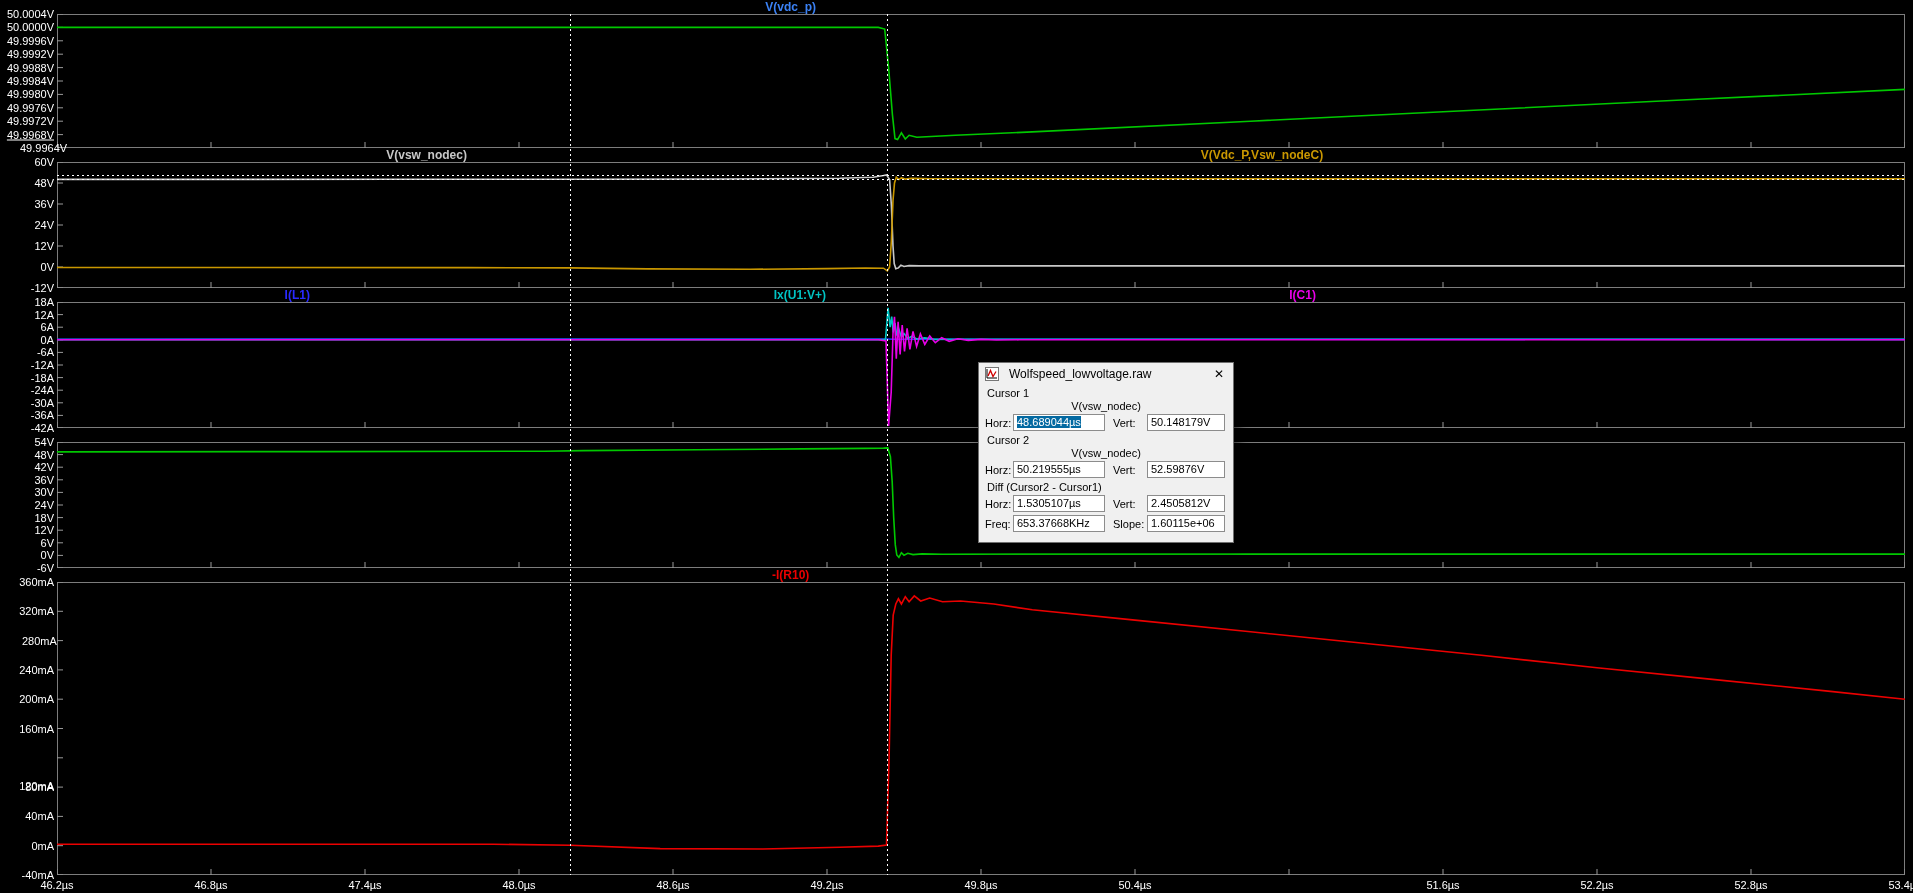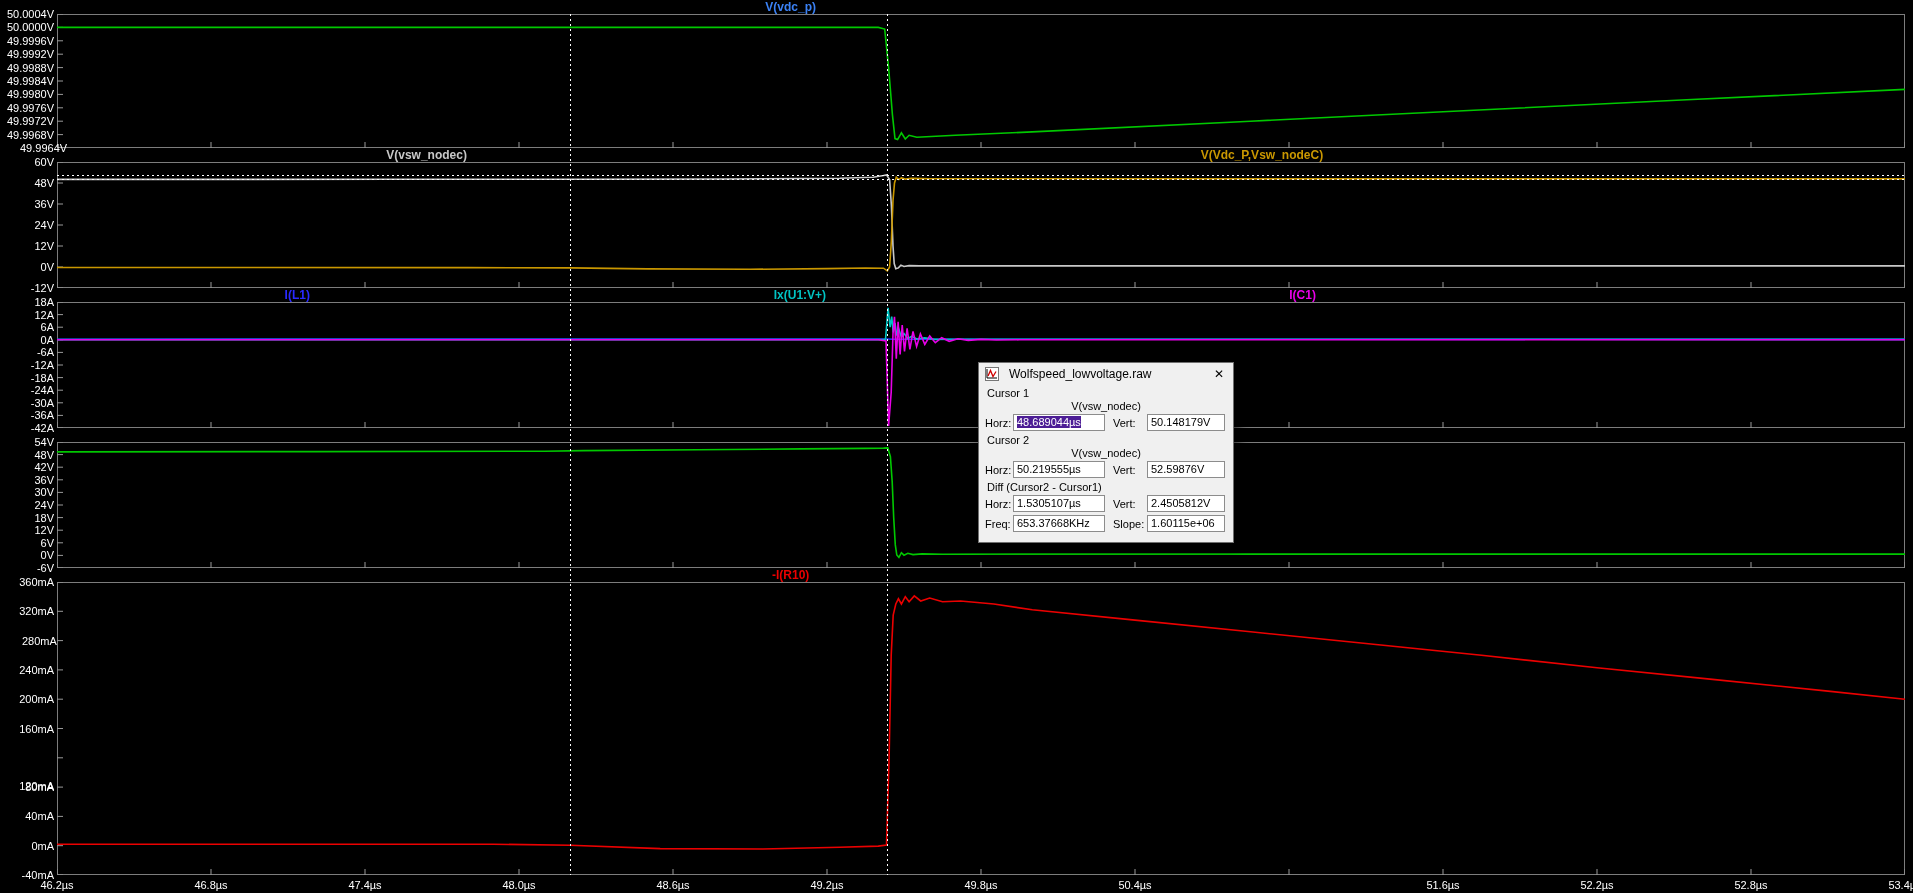--- a/index.html
+++ b/index.html
@@ -55,21 +55,21 @@
   .dlg-row { display:flex; align-items:center; margin:2px 0 3px 0; }
   .dlg-label { width:28px; font-size:11px; }
   .dlg-label2 { width:34px; margin-left:8px; font-size:11px; }
   .dlg-field {
     height:17px; background:#fff; border:1px solid #8c8c8c;
     font-size:11px; line-height:15px; padding:0 3px;
     white-space:nowrap; overflow:hidden;
   }
   .dlg-field.w1 { width:92px; }
   .dlg-field.w2 { width:78px; }
-  .sel { background:#4c1d95; color:#fff; }
+  .sel { background:#0369a1; color:#fff; }
 </style>
 </head>
 <body>
 
 <div id="plot-root">
 
   <div class="dialog">
     <div class="dlg-titlebar">
       <span class="dlg-icon">
         <svg width="14" height="14" viewBox="0 0 14 14">
@@ -120,21 +120,21 @@
     <div class="pane" style="top: 14px; height: 134px;"></div>
     <div class="ytick" style="top: 14px;">50.0004V</div>
     <div class="ytick" style="top: 27.4px;">50.0000V</div>
     <div class="ytick" style="top: 40.8px;">49.9996V</div>
     <div class="ytick" style="top: 54.2px;">49.9992V</div>
     <div class="ytick" style="top: 67.6px;">49.9988V</div>
     <div class="ytick" style="top: 81px;">49.9984V</div>
     <div class="ytick" style="top: 94.4px;">49.9980V</div>
     <div class="ytick" style="top: 107.8px;">49.9976V</div>
     <div class="ytick" style="top: 121.2px;">49.9972V</div>
-    <div class="ytick" style="top: 134.6px;">49.9968V</div>
+    <div class="ytick" style="top: 134.6px; text-decoration: underline;">49.9968V</div>
     <div class="ytick" style="top: 148px; padding-left: 20px;">49.9964V</div>
     <svg class="pane-svg" viewBox="0 0 1848 134" preserveAspectRatio="none" style="top: 14px; height: 134px;">
       <path d="M0 0.0H6M0 13.4H6M0 26.8H6M0 40.2H6M0 53.6H6M0 67.0H6M0 80.4H6M0 93.8H6M0 107.2H6M0 120.6H6M0 134.0H6M0.0 134V128M154.0 134V128M308.0 134V128M462.0 134V128M616.0 134V128M770.0 134V128M924.0 134V128M1078.0 134V128M1232.0 134V128M1386.0 134V128M1540.0 134V128M1694.0 134V128M1848.0 134V128" stroke="#9a9a9a" fill="none"></path>
       <polyline points="0.0,13.4 462.0,13.4 770.0,13.4 821.3,13.4 827.7,15.1 831.6,53.6 835.4,100.5 838.0,124.6 840.6,125.6 844.4,118.9 848.3,125.0 852.1,121.3 859.8,123.3 898.3,121.3 975.3,117.9 1193.5,107.2 1411.7,96.5 1629.8,85.8 1848.0,75.4" fill="none" stroke="#00c800" stroke-width="1.6"></polyline>
     </svg>
     <div class="title-row" style="top: 148px;">
       <span class="trace-title" style="left: 426.6px; color: rgb(200, 200, 200);">V(vsw_nodec)</span>
       <span class="trace-title" style="left: 1261.9px; color: rgb(201, 151, 0);">V(Vdc_P,Vsw_nodeC)</span>
     </div>
     <div class="pane" style="top: 162px; height: 126px;"></div>

